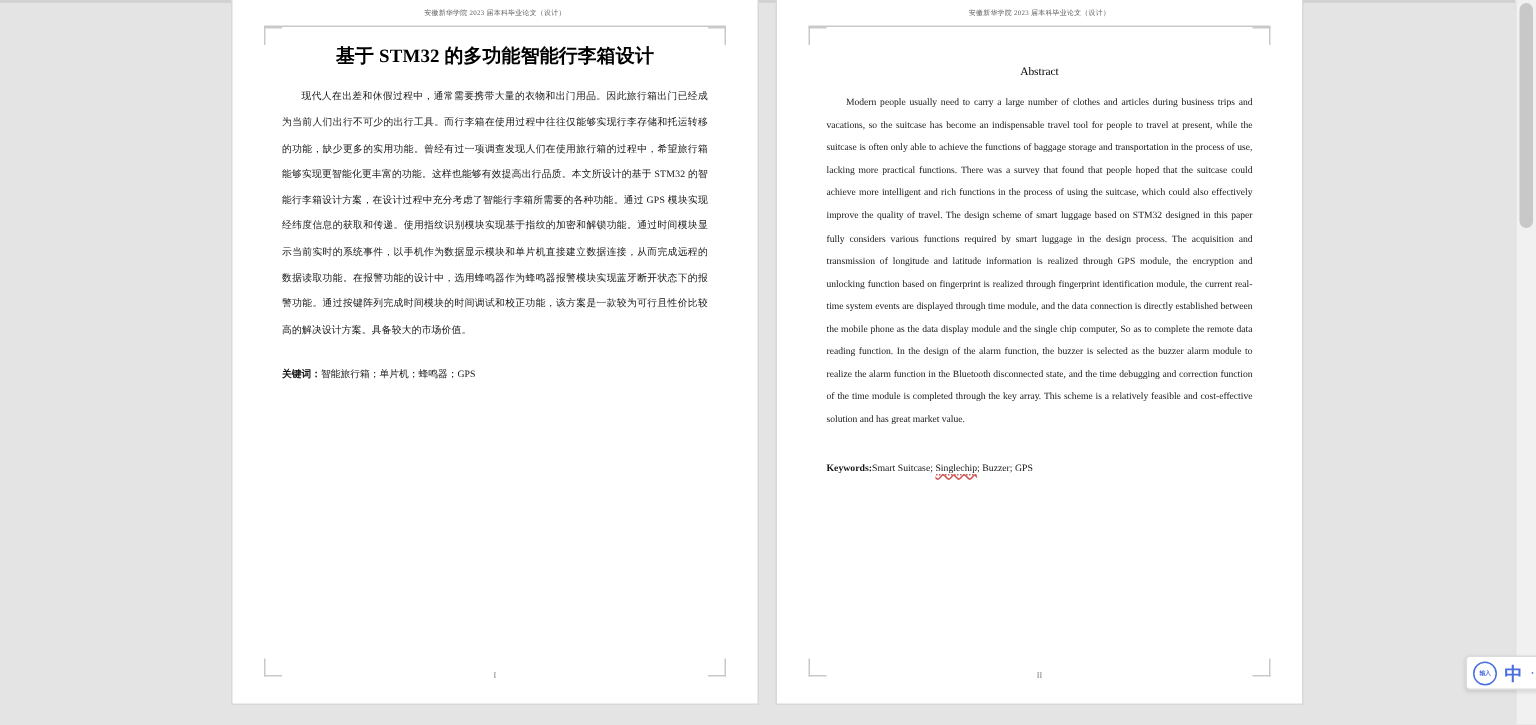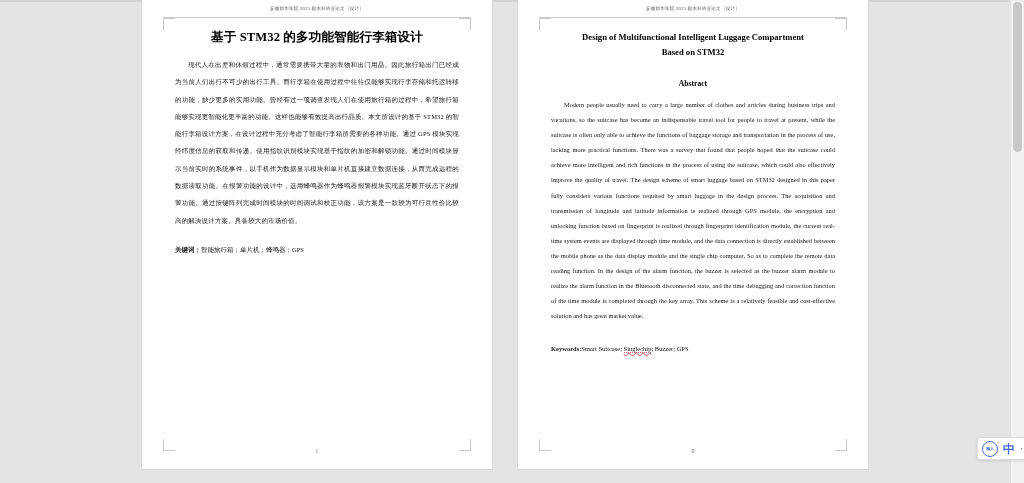--- a/index.html
+++ b/index.html
@@ -29,21 +29,21 @@
   }
 
   
   .page {
     position: absolute;
     top: 0;
     background: #ffffff;
     box-shadow: 0 0 0 1px #d8d8d8;
     overflow: hidden;
   }
-  #page-left  { left: 142px; width: 350px; height: 469px; }
+  #page-left  { left: 155px; width: 350px; height: 469px; }
   #page-right { left: 518px; width: 350px; height: 469px; }
 
   
   .crop {
     position: absolute;
     width: 11px;
     height: 11px;
     border-color: #c9c9c9;
     border-style: solid;
     border-width: 0;
@@ -105,21 +105,21 @@
     text-align: center;
     font-size: 8.6px;
     font-weight: bold;
     margin-top: 22px;
     letter-spacing: 5px;
     color: #000;
   }
   .section-heading-en {
     text-align: center;
     font-size: 7.6px;
-    font-weight: bold;
+    font-weight: normal;
     margin-top: 20px;
     color: #000;
   }
 
   .body-cn {
     margin-top: 10px;
     font-size: 6.5px;
     line-height: 17.3px;
     text-align: justify;
     text-align-last: left;
@@ -260,24 +260,20 @@
   <div class="page" id="page-right">
     <div class="page-header">安徽新华学院 2023 届本科毕业论文（设计）</div>
     <div class="header-rule"></div>
 
     <div class="crop tl"></div>
     <div class="crop tr"></div>
     <div class="crop bl"></div>
     <div class="crop br"></div>
 
     <div class="page-body">
-      <div class="doc-title-en">
-        <div>Design of Multifunctional Intelligent Luggage Compartment</div>
-        <div>Based on STM32</div>
-      </div>
       <div class="section-heading-en">Abstract</div>
       <div class="body-en">Modern people usually need to carry a large number of clothes and articles during business trips and vacations, so the suitcase has become an indispensable travel tool for people to travel at present, while the suitcase is often only able to achieve the functions of baggage storage and transportation in the process of use, lacking more practical functions. There was a survey that found that people hoped that the suitcase could achieve more intelligent and rich functions in the process of using the suitcase, which could also effectively improve the quality of travel. The design scheme of smart luggage based on STM32 designed in this paper fully considers various functions required by smart luggage in the design process. The acquisition and transmission of longitude and latitude information is realized through GPS module, the encryption and unlocking function based on fingerprint is realized through fingerprint identification module, the current real-time system events are displayed through time module, and the data connection is directly established between the mobile phone as the data display module and the single chip computer, So as to complete the remote data reading function. In the design of the alarm function, the buzzer is selected as the buzzer alarm module to realize the alarm function in the Bluetooth disconnected state, and the time debugging and correction function of the time module is completed through the key array. This scheme is a relatively feasible and cost-effective solution and has great market value.</div>
       <div class="keywords-en">
         <span class="kw-label">Keywords:</span><span>Smart Suitcase; </span><span class="spell-error">Singlechip</span><span>; Buzzer; GPS</span>
       </div>
     </div>
 
     <div class="page-footer">II</div>
   </div>
 

